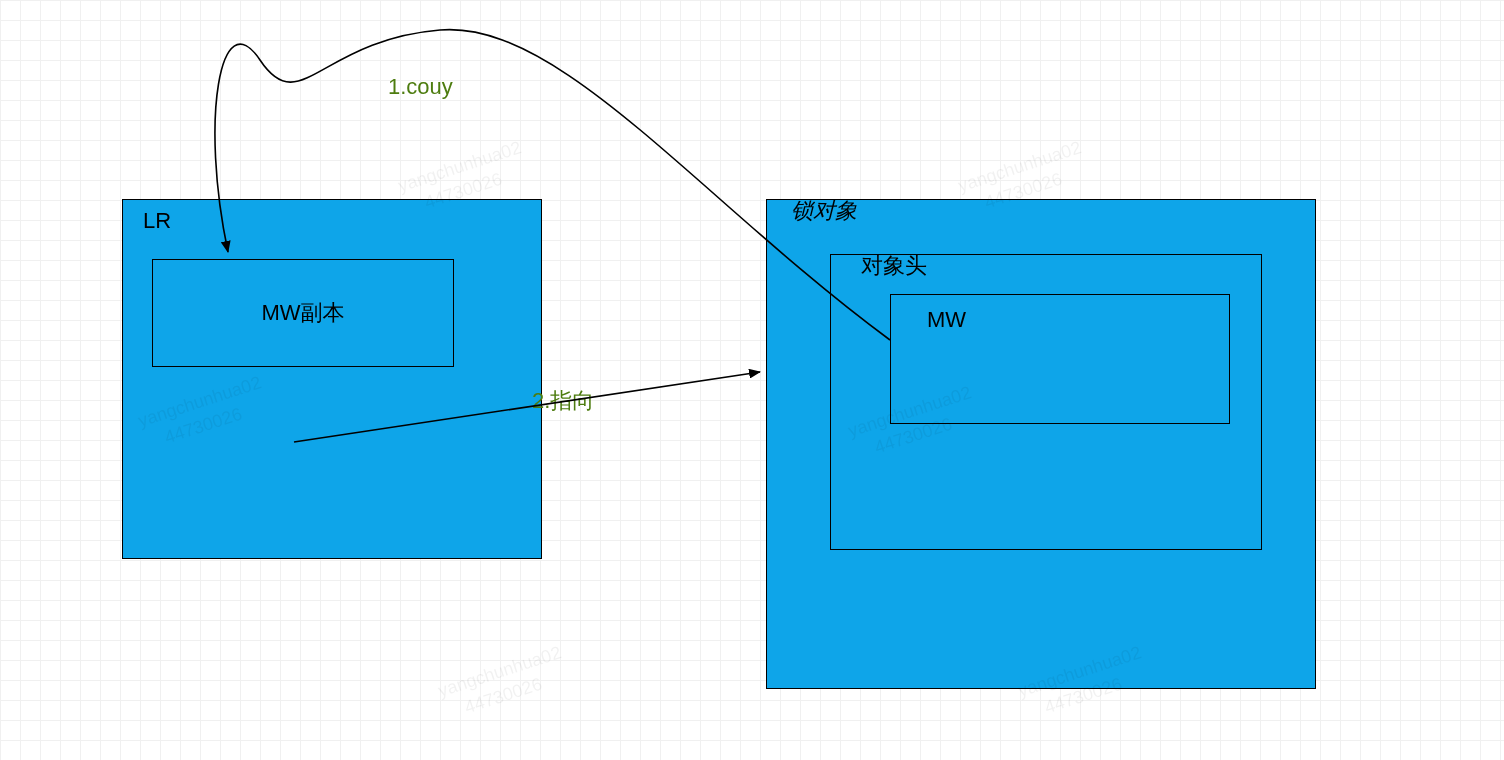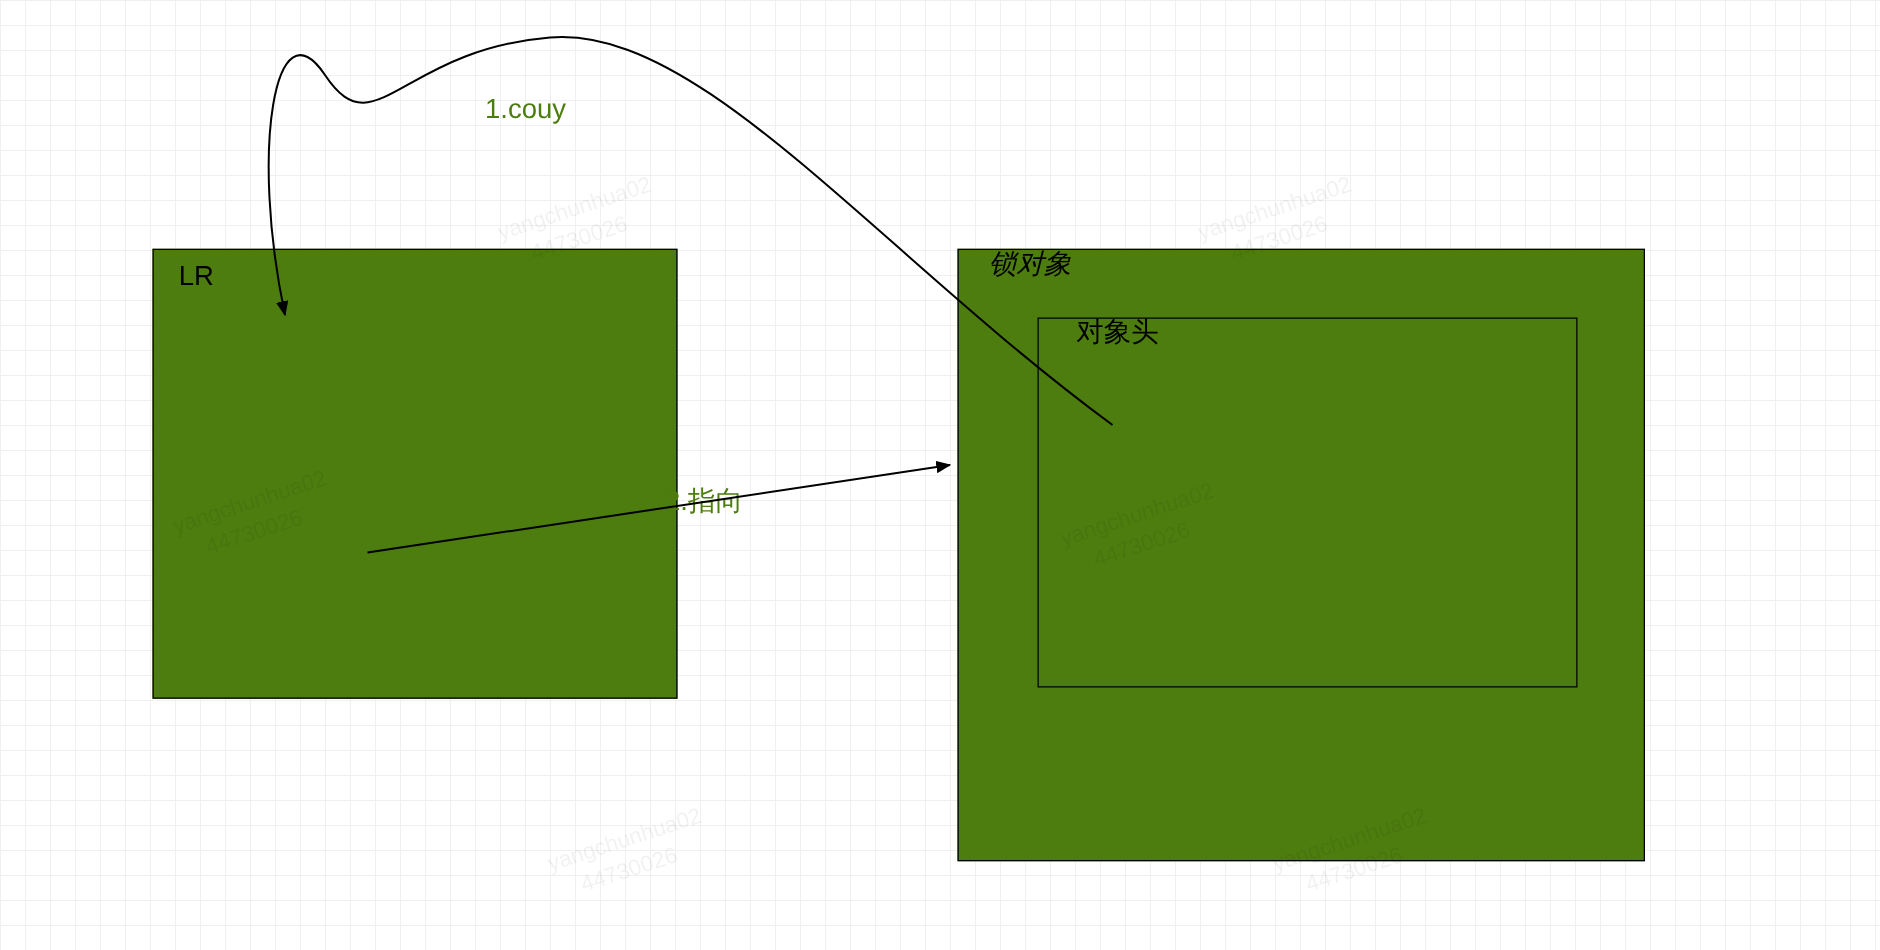--- a/index.html
+++ b/index.html
@@ -21,21 +21,21 @@
     background-size: 20px 20px;
     z-index: 0;
   }
   .canvas {
     position: absolute;
     inset: 0;
     z-index: 1;
   }
   .box {
     position: absolute;
-    background: #4d7c0f;
+    background: #0ea5e9;
     border: 1.5px solid #000;
     box-sizing: border-box;
   }
   .label {
     position: absolute;
     font-size: 22px;
     color: #4d7c0f;
     white-space: nowrap;
   }
   .box-label {
@@ -72,30 +72,36 @@
 <body>
 
 <div class="grid-bg"></div>
 
 <div class="canvas">
 
   <div class="box" style="left:122px; top:199px; width:420px; height:360px;">
     <div class="box-label" style="position:absolute; left:20px; top:8px;">LR</div>
   </div>
 
+  <div class="box center-text" style="left:152px; top:259px; width:302px; height:108px;">
+    <span>MW副本</span>
+  </div>
 
 
   <div class="box" style="left:766px; top:199px; width:550px; height:490px;">
     <div class="box-label" style="position:absolute; left:24px; top:-4px;font-style:italic;">锁对象</div>
   </div>
 
   <div class="box" style="left:830px; top:254px; width:432px; height:296px;">
     <div class="box-label" style="position:absolute; left:30px; top:-4px;">对象头</div>
   </div>
 
+  <div class="box" style="left:890px; top:294px; width:340px; height:130px;">
+    <div class="box-label" style="position:absolute; left:36px; top:12px;">MW</div>
+  </div>
 
   <div class="label" style="left:388px; top:74px;">1.couy</div>
 
   <div class="label" style="left:532px; top:386px;">2.指向</div>
 
   <div class="watermark" style="left:380px; top:135px;">
     <span>yangchunhua02</span>
 <span style="padding-left:40px;">44730026</span>
   </div>
   <div class="watermark" style="left:120px; top:370px;">

